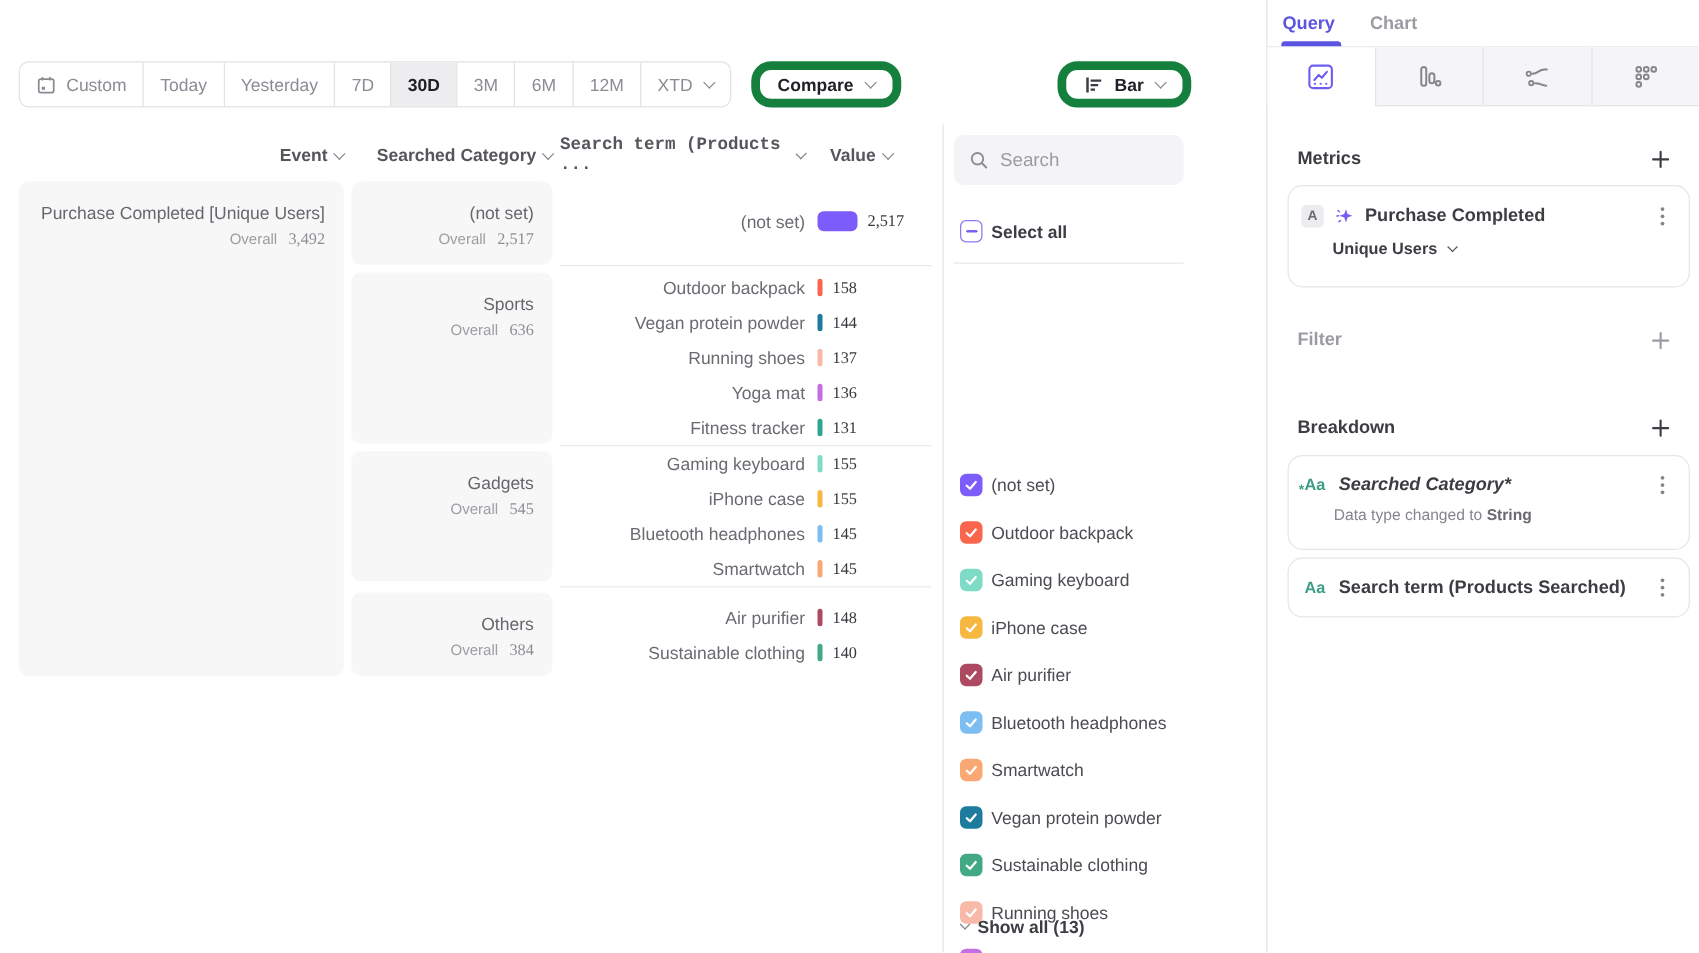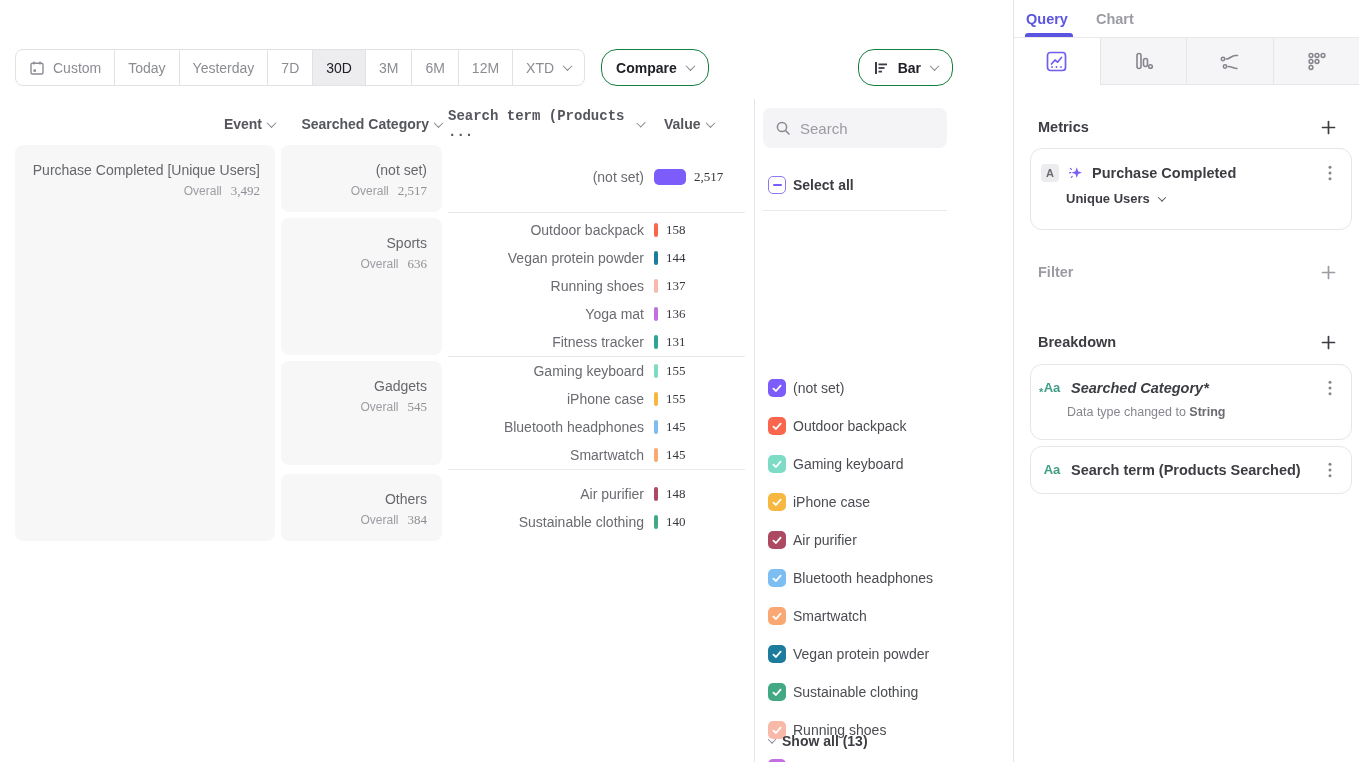--- a/index.html
+++ b/index.html
@@ -9,22 +9,22 @@
   
   .chev { display:inline-block; width:7px; height:7px; border-right:1.6px solid currentColor; border-bottom:1.6px solid currentColor; transform:rotate(45deg) translate(-1px,-1px); margin-left:2px; }
   .mono { font-family:Liberation Serif, serif; }
 
   
   .content { position:absolute; left:0; top:0; width:1013px; height:705px;padding-left:18px; }
   .toolbar { position:absolute; left:15px; top:49px; right:60px; height:37px; display:flex; align-items:stretch; }
   .rangegrp { display:inline-flex; border:1px solid #e2e2e5; border-radius:8px; background:#fff; overflow:hidden; }
   .seg { display:flex; align-items:center; gap:8px; padding:0 13px; font-size:14px; color:#8b8c93; border-left:1px solid #e2e2e5; cursor:pointer; white-space:nowrap; }
   .seg:first-child { border-left:none; }
-  .seg.active { background:#ededef; color:#202127; font-weight:400; }
-  .btn { display:flex; align-items:center; gap:8px; border:1px solid #15803d; border-radius:16px; padding:0 14px; font-size:14px; font-weight:600; color:#202127; background:#fff; cursor:pointer; white-space:nowrap; }
+  .seg.active { background:#ededef; color:#202127; font-weight:700; }
+  .btn { display:flex; align-items:center; gap:8px; border:7px solid #15803d; border-radius:16px; padding:0 14px; font-size:14px; font-weight:600; color:#202127; background:#fff; cursor:pointer; white-space:nowrap; }
   .compare { margin-left:16px; }
   .chartsel { margin-left:auto; }
   .seg .chev, .btn .chev { color:#85868d; }
 
   
   .thead { position:absolute; top:113px; height:22px; font-size:14px; font-weight:600; color:#55565c; display:flex; align-items:center; }
   .thead .chev { color:#85868d; margin-left:6px; }
   .th-right { justify-content:flex-end; }
 
   

